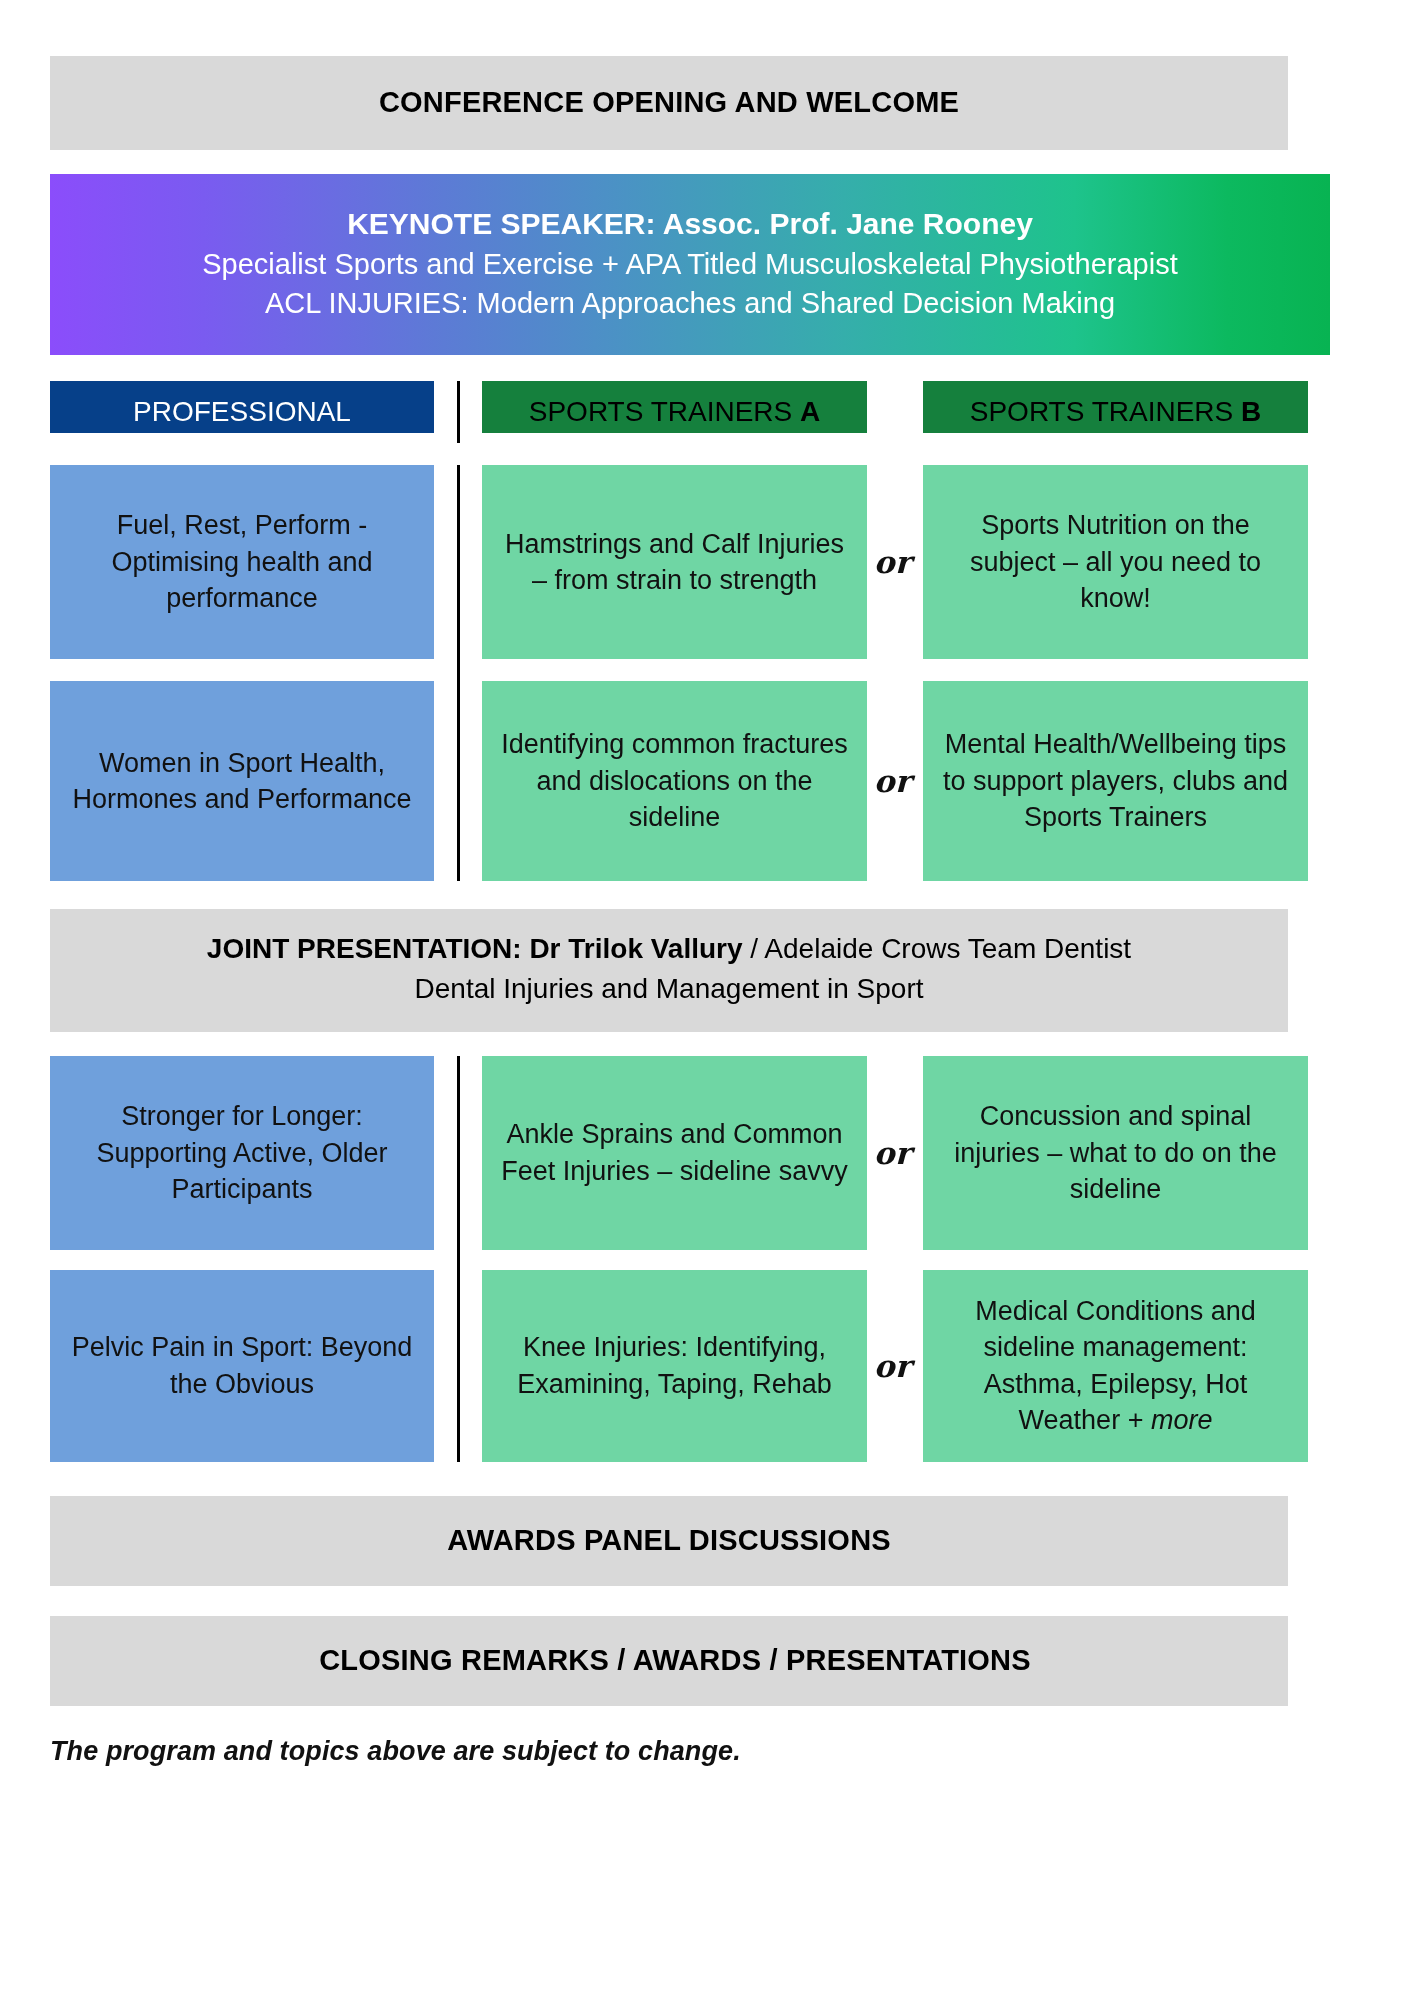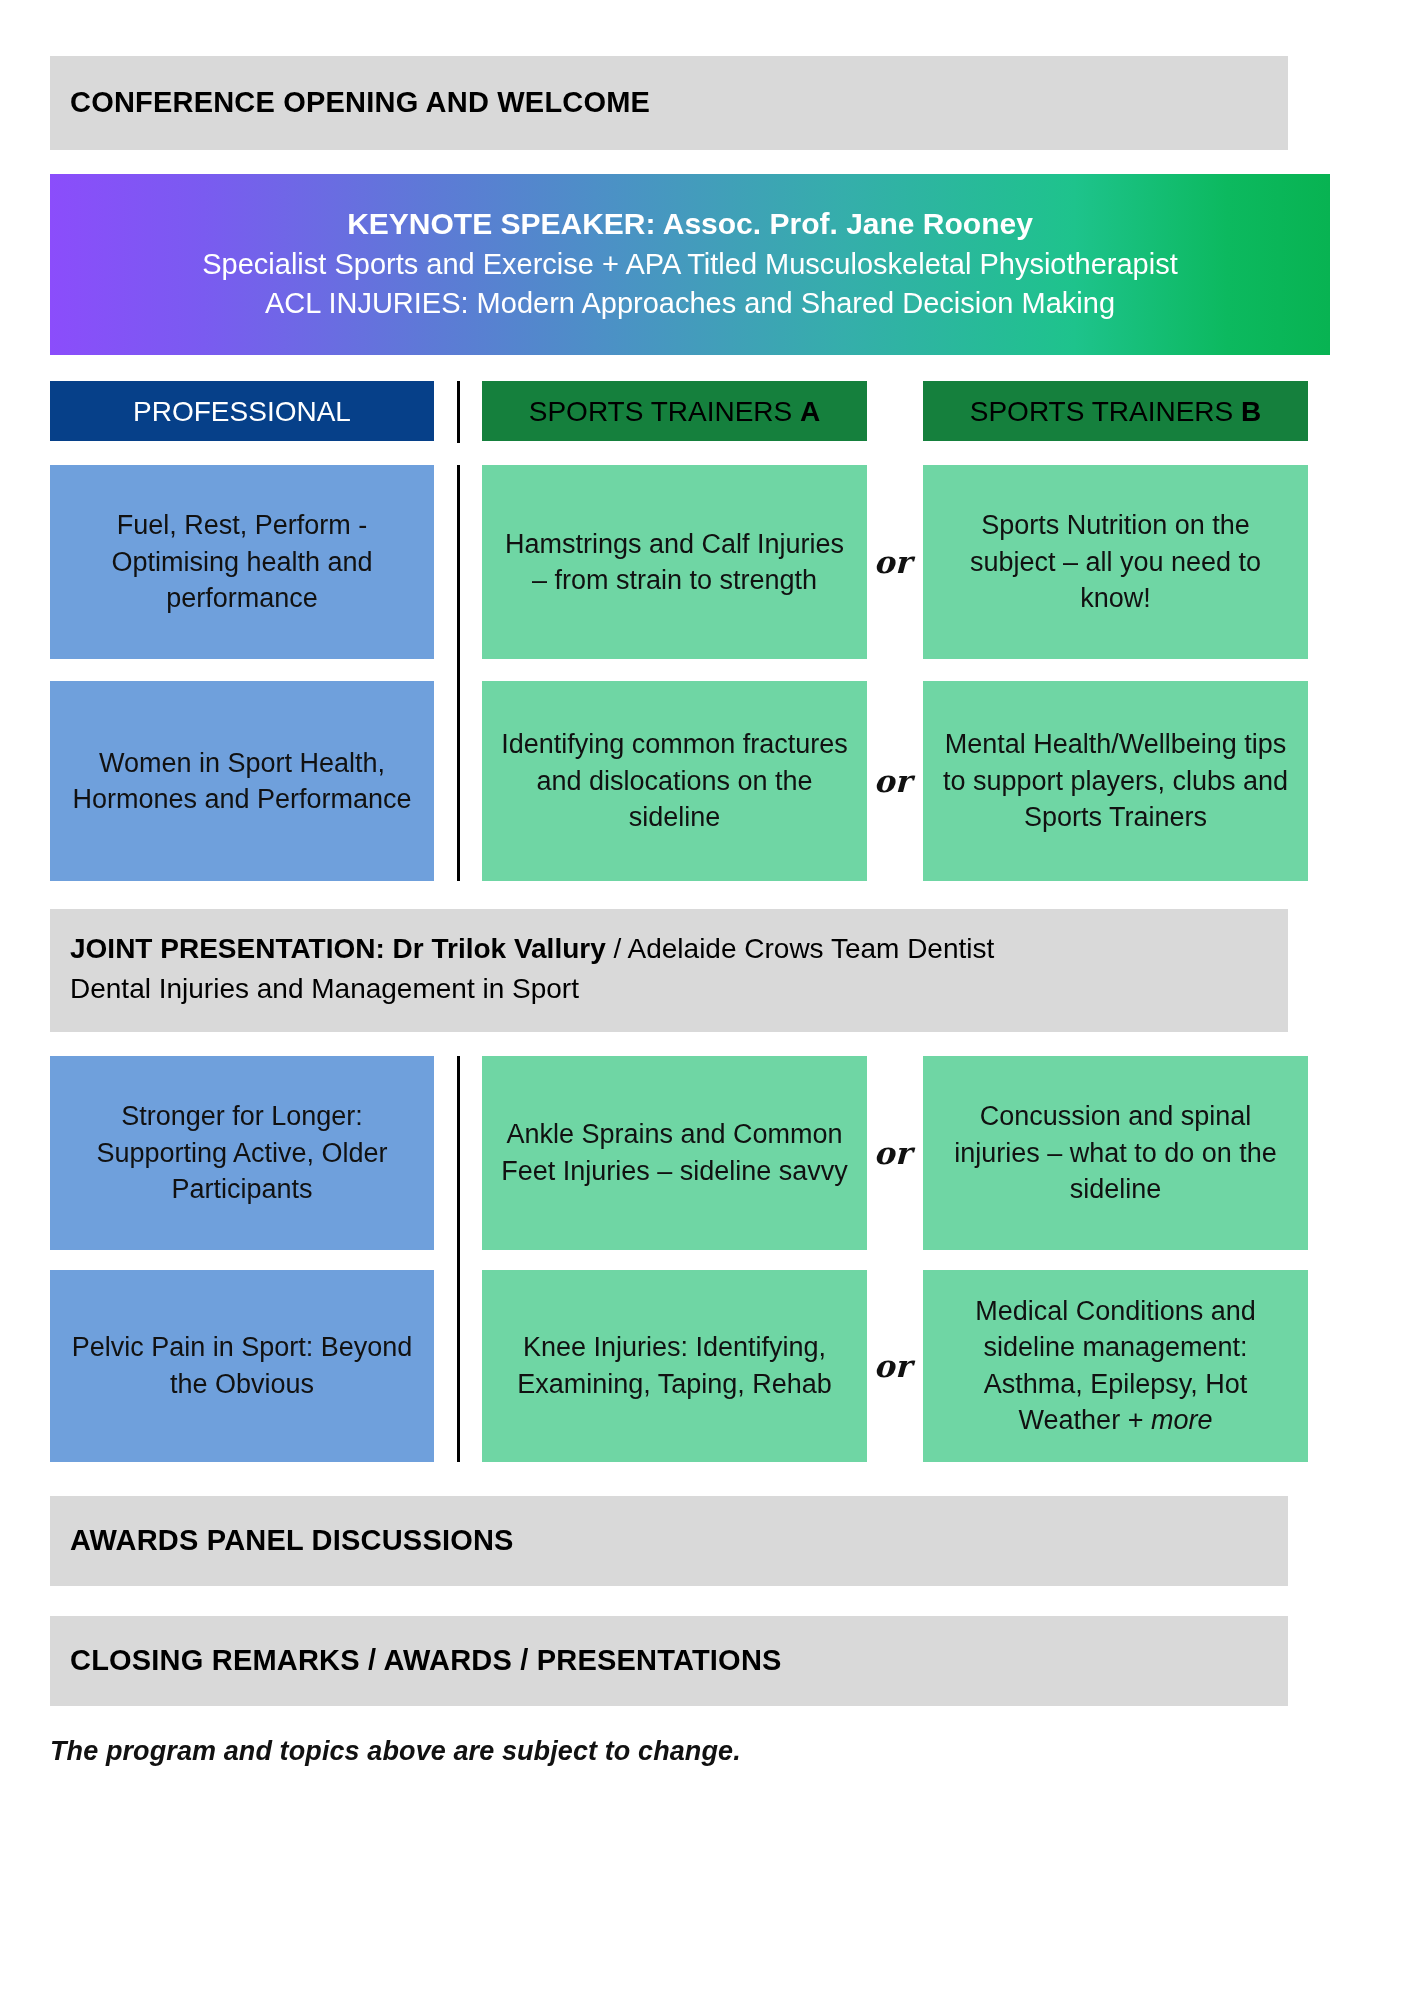--- a/index.html
+++ b/index.html
@@ -20,21 +20,21 @@
     min-height: 2000px;
     box-sizing: border-box;
     padding: 0 50px;
     position: relative;
   }
 
   
   .banner {
     background: #d9d9d9;
     color: #000000;
-    text-align: left;
+    text-align: center;
     box-sizing: border-box;
     width: 1238px;
   }
   .banner-title {
     font-weight: bold;
     font-size: 29px;
     letter-spacing: 0.2px;
     line-height: 1.25;
   }
   .banner-sub {
@@ -112,21 +112,21 @@
     flex: 0 0 56px;
     display: flex;
     align-items: center;
     justify-content: center;
   }
 
   .chip {
     box-sizing: border-box;
     text-align: center;
     font-size: 28px;
-    padding: 14px 10px 12px 10px;
+    padding: 14px 10px 4px 10px;
     line-height: 1.2;
   }
   .chip-prof {
     background: #064089;
     color: #ffffff;
   }
   .chip-trainer {
     background: #15803d;
     color: #000000;
   }

